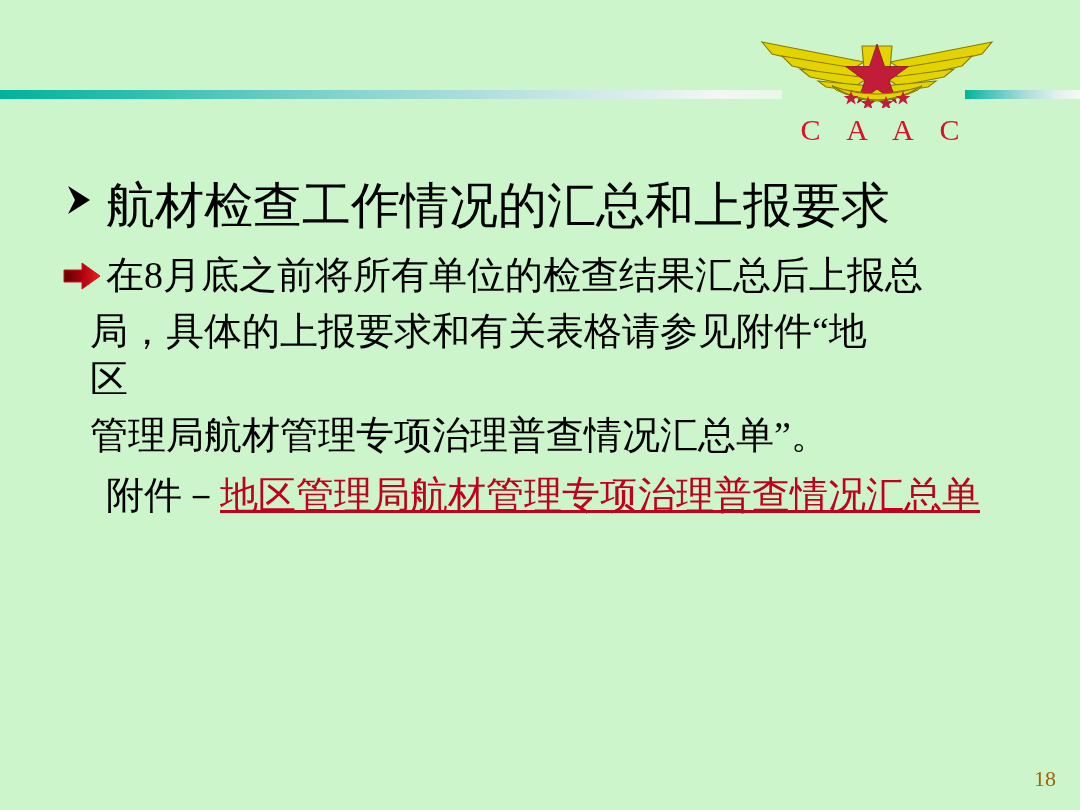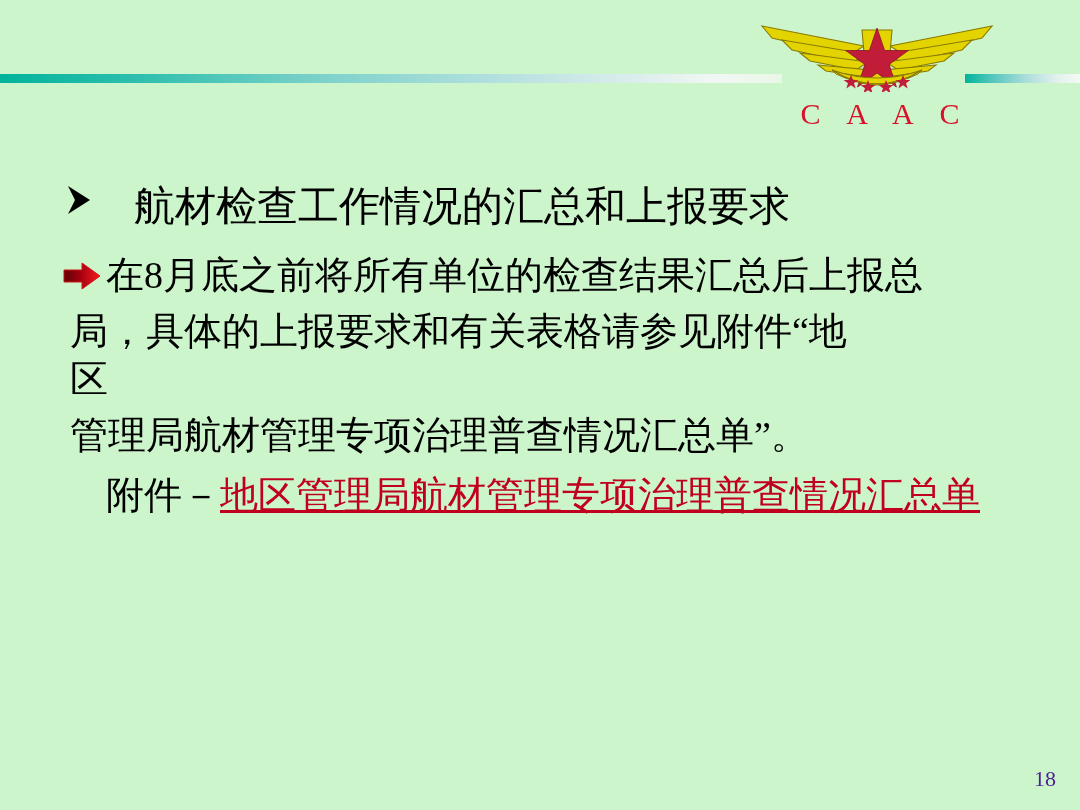--- a/index.html
+++ b/index.html
@@ -12,21 +12,21 @@
     background: #ccf5cc;
     font-family: "Liberation Serif", "DejaVu Serif", serif;
     overflow: hidden;
     position: relative;
   }
 
   
   #slide-header {
     position: absolute;
     left: 0;
-    top: 0;
+    top: 16px;
     width: 992px;
     height: 150px;
   }
 
   .divider-bar {
     position: absolute;
     height: 9px;
     top: 74px;
   }
   #divider-left {
@@ -72,22 +72,22 @@
 
   .bullet-line {
     position: relative;
     font-size: 38px;
     color: #000000;
     line-height: 52px;
     white-space: nowrap;
   }
 
   #bullet-title {
-    padding-left: 100px;
-    font-size: 41px;
+    padding-left: 72px;
+    font-size: 49px;
     line-height: 56px;
     height: 56px;
   }
   #title-marker {
     position: absolute;
     left: 66px;
     top: 6px;
     width: 26px;
     height: 32px;
   }
@@ -101,21 +101,21 @@
   }
   #arrow-marker {
     position: absolute;
     left: 62px;
     top: 12px;
     width: 40px;
     height: 30px;
   }
 
   .cont-line {
-    padding-left: 70px;
+    padding-left: 90px;
     font-size: 38px;
     line-height: 52px;
     color: #000000;
     white-space: nowrap;
   }
   #cont-line-2 { margin-top: 4px; }
   #cont-line-3 { line-height: 44px; }
   #cont-line-4 { margin-top: 8px; }
 
   #link-block {
@@ -133,21 +133,21 @@
     text-decoration-color: #c0001e;
     cursor: pointer;
     text-align: center;
   }
 
   
   #page-number {
     position: absolute;
     right: 24px;
     bottom: 18px;
-    color: #4c1d95;
+    color: #a16207;
     font-size: 22px;
     font-family: "Liberation Serif", "DejaVu Serif", serif;
   }
 </style>
 </head>
 <body>
 
 <div id="slide-header">
 
   <div class="divider-bar" id="divider-left"></div>

